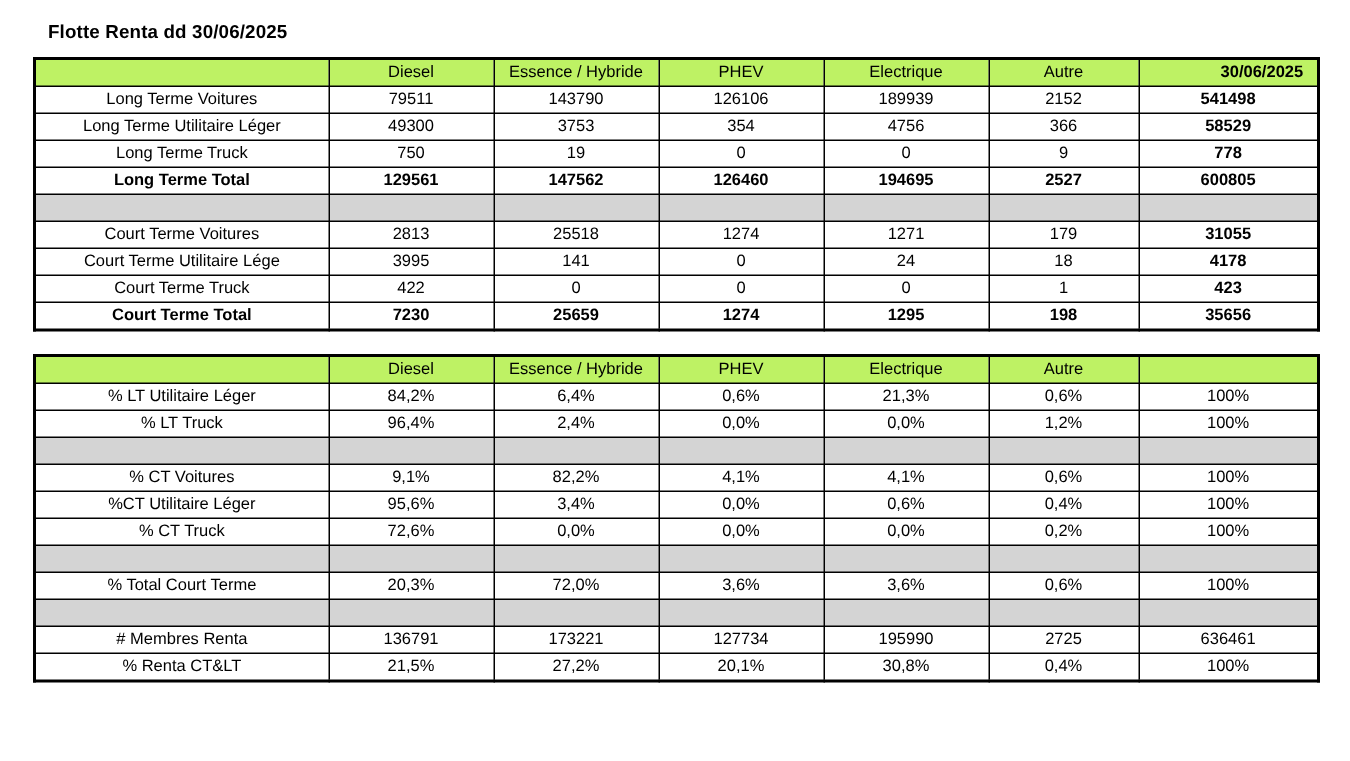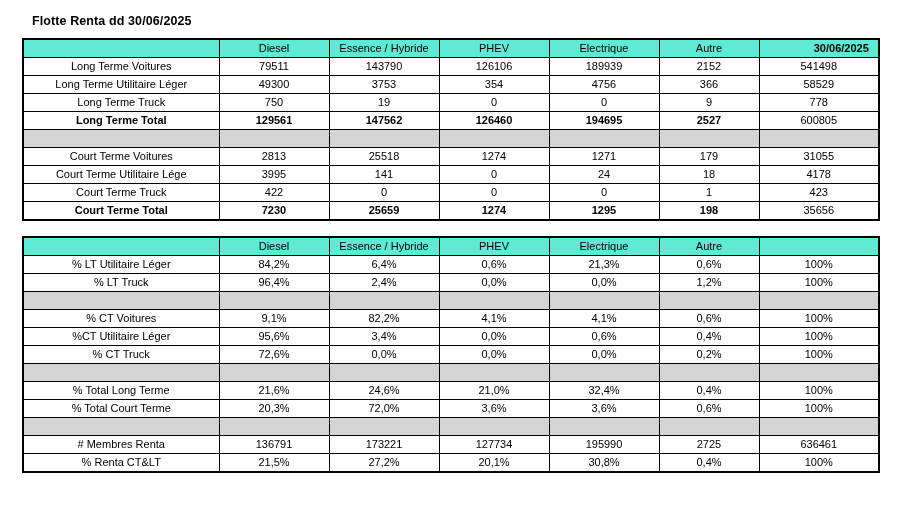--- a/index.html
+++ b/index.html
@@ -47,34 +47,34 @@
   
   col.c0 { width: 196px; }
   col.c1 { width: 110px; }
   col.c2 { width: 110px; }
   col.c3 { width: 110px; }
   col.c4 { width: 110px; }
   col.c5 { width: 100px; }
   col.c6 { width: 120px; }
 
   .hdr td {
-    background: #5eead4;
+    background: #bef264;
     font-weight: normal;
   }
   .hdr td.last {
     font-weight: bold;
     padding-left: 48px;
   }
   .blank td {
     background: #d4d4d4;
     height: 13px;
     line-height: 13px;
   }
   .bold td { font-weight: bold; }
-  td.tot { font-weight: normal; }
+  td.tot { font-weight: bold; }
   .gap {
     height: 15px;
   }
 </style>
 </head>
 <body>
 
 <div class="page">
 
   <div class="doc-title">Flotte Renta dd 30/06/2025</div>
@@ -262,29 +262,20 @@
         <tr class="blank">
           <td></td>
           <td></td>
           <td></td>
           <td></td>
           <td></td>
           <td></td>
           <td></td>
         </tr>
         <tr>
-          <td>% Total Long Terme</td>
-          <td>21,6%</td>
-          <td>24,6%</td>
-          <td>21,0%</td>
-          <td>32,4%</td>
-          <td>0,4%</td>
-          <td>100%</td>
-        </tr>
-        <tr>
           <td>% Total Court Terme</td>
           <td>20,3%</td>
           <td>72,0%</td>
           <td>3,6%</td>
           <td>3,6%</td>
           <td>0,6%</td>
           <td>100%</td>
         </tr>
         <tr class="blank">
           <td></td>

